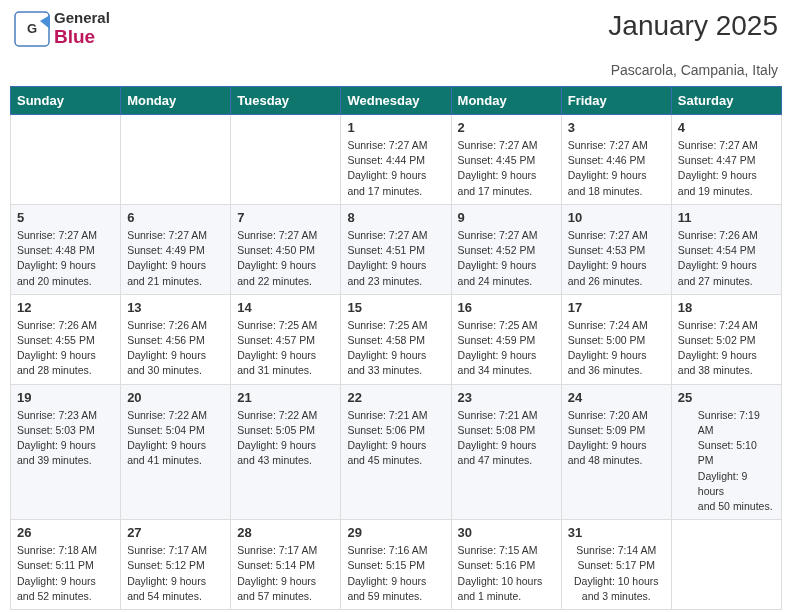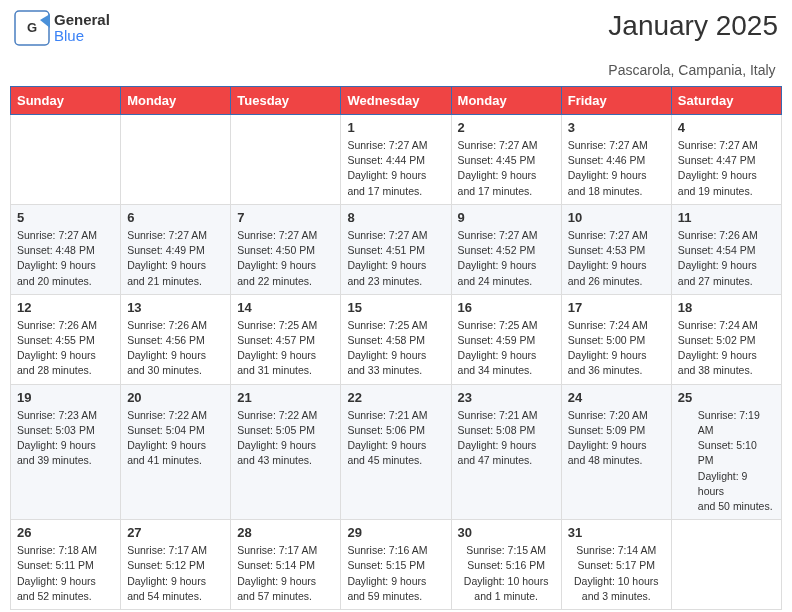--- a/index.html
+++ b/index.html
@@ -16,38 +16,39 @@
       align-items: flex-start;
       margin-bottom: 8px;
       padding: 0 4px;
     }
     .logo {
       display: flex;
       align-items: center;
       gap: 2px;
     }
     .title-block {
+      text-align: right;
     }
     .month-title {
       font-size: 28px;
       font-weight: normal;
       color: #333;
     }
     .location-title {
       font-size: 14px;
       color: #555;
       margin-top: 20px;
     }
     .calendar {
       width: 100%;
       border-collapse: collapse;
       border: 1px solid #ccc;
     }
     .calendar th {
-      background-color: #ef4444;
+      background-color: #0f766e;
       color: #fff;
       text-align: left;
       padding: 6px 6px;
       font-size: 13px;
       font-weight: bold;
       border: 1px solid #3a6ab0;
     }
     .calendar td {
       vertical-align: top;
       padding: 5px 6px;
@@ -83,21 +84,21 @@
   <div class="logo">
     <div style="display:flex; flex-direction:column; align-items:center; margin-right:2px;">
       <svg width="36" height="36" viewBox="0 0 36 36">
         <rect x="1" y="1" width="34" height="34" rx="4" fill="#fff" stroke="#4a7fc1" stroke-width="1.5"></rect>
         <text x="18" y="22" font-size="13" font-weight="bold" text-anchor="middle" fill="#333" font-family="Arial">G</text>
         <polygon points="26,10 36,4 36,18" fill="#4a90d9"></polygon>
       </svg>
     </div>
     <div style="display:flex; flex-direction:column; line-height:1.1;justify-content:flex-end;">
       <span style="font-size:15px; font-weight:bold; color:#333;">General</span>
-      <span style="font-size:15px; font-weight:normal; color:#3b82f6;">Blue</span>
+      <span style="font-size:19px; font-weight:bold; color:#be185d;">Blue</span>
     </div>
   </div>
   <div class="title-block">
     <div class="month-title">January 2025</div>
     <div class="location-title">Pascarola, Campania, Italy</div>
   </div>
 </div>
 
 <table class="calendar">
   <thead>
@@ -322,21 +323,21 @@
         </td>
         <td>
           <div class="day-number">29</div>
           <div class="day-info" style="white-space: pre-line;">Sunrise: 7:16 AM
 Sunset: 5:15 PM
 Daylight: 9 hours
 and 59 minutes.</div>
         </td>
         <td>
           <div class="day-number">30</div>
-          <div class="day-info" style="white-space: pre-line; text-align: center;">Sunrise: 7:15 AM
+          <div class="day-info" style="white-space: pre-line;">Sunrise: 7:15 AM
 Sunset: 5:16 PM
 Daylight: 10 hours
 and 1 minute.</div>
         </td>
         <td>
           <div class="day-number">31</div>
           <div class="day-info" style="white-space: pre-line; text-align: center;">Sunrise: 7:14 AM
 Sunset: 5:17 PM
 Daylight: 10 hours
 and 3 minutes.</div>

